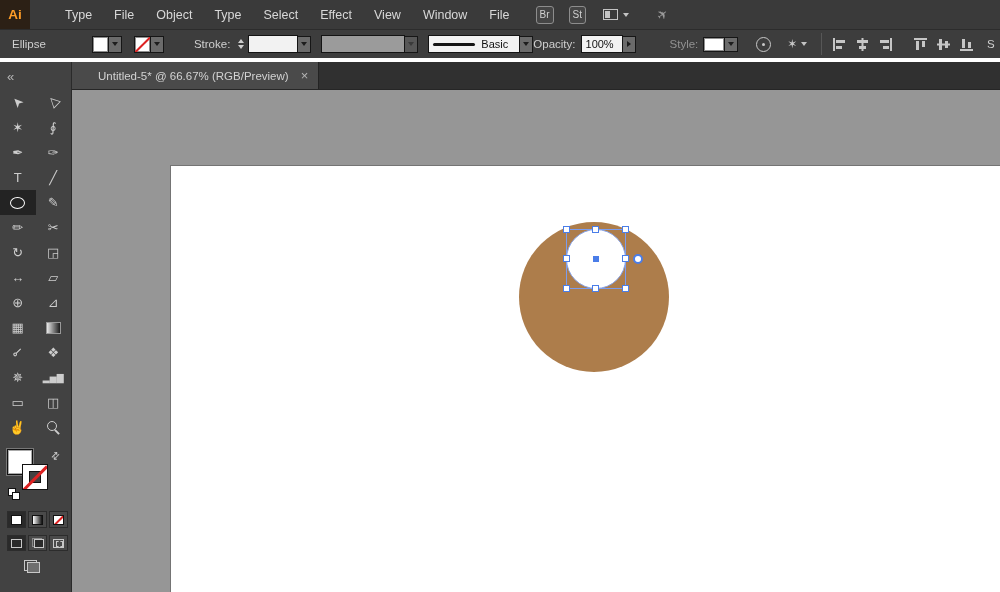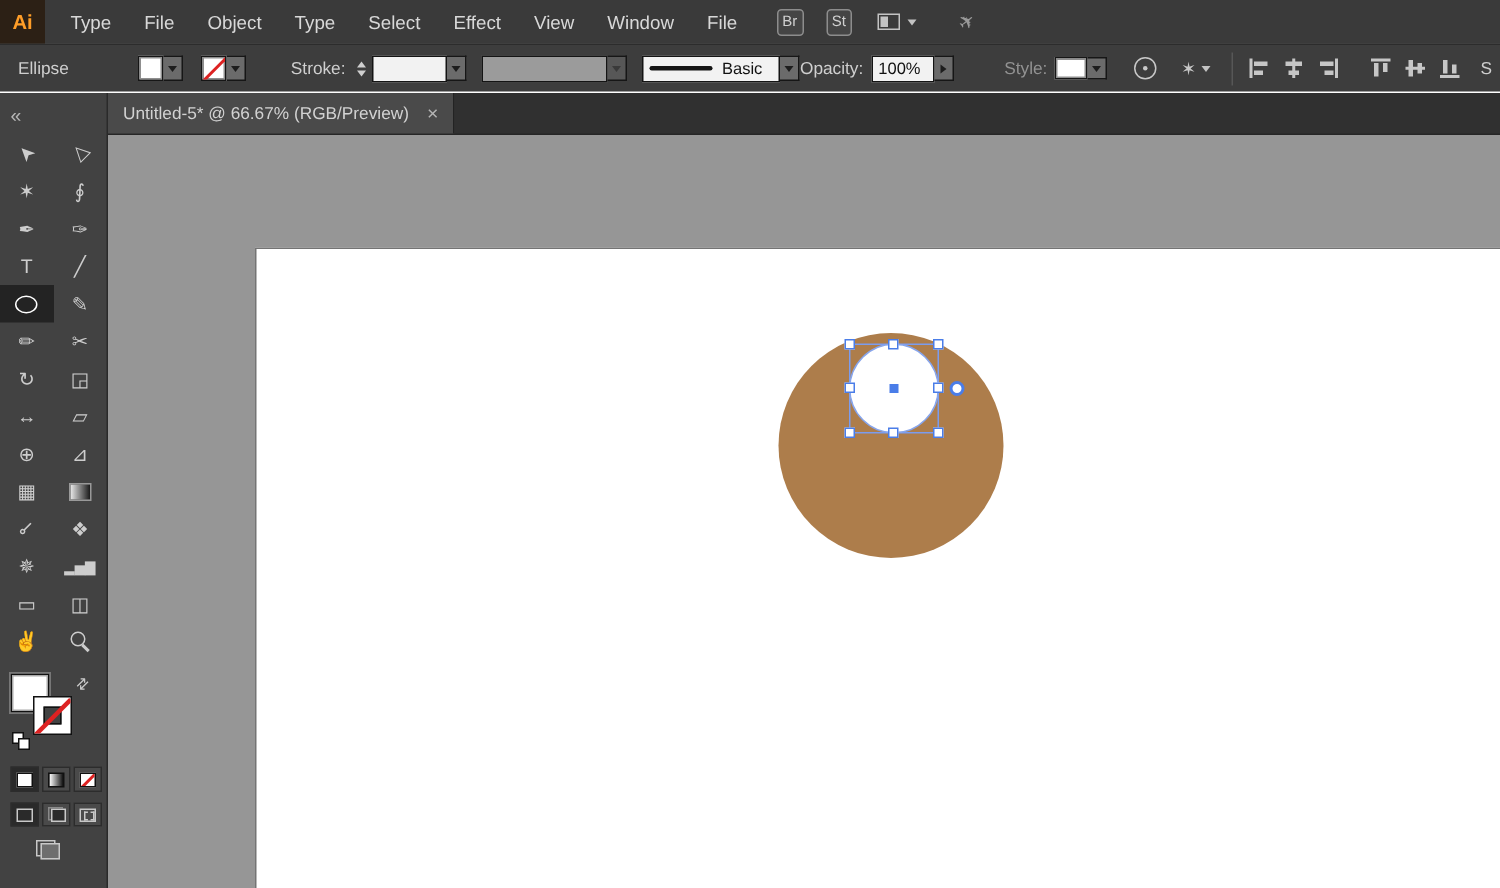--- a/index.html
+++ b/index.html
@@ -3,33 +3,33 @@
 <meta charset="utf-8">
 <style>
   :root { --blue:#4a7de8; }
   * { margin:0; padding:0; box-sizing:border-box; }
   html,body { width:1000px; height:592px; overflow:hidden; background:#969696;
               font-family:"Liberation Sans", sans-serif; font-size:12px; }
 
   
   .menu-bar { height:29px; background:#3a3a3a; display:flex; align-items:center; }
   .ai-logo { width:30px; height:29px; background:#2c2015; color:#ff9d28; font-weight:bold;
-             font-size:13.5px; display:flex; align-items:center; justify-content:center; margin-right:6px; }
+             font-size:13.5px; display:flex; align-items:center; justify-content:center; margin-right:24px; }
   .menu-item { color:#d8d8d8; font-size:12.5px; padding:0 11px; height:100%; display:flex; align-items:center; cursor:default; }
   .badge { color:#d0d0d0; font-size:10px; line-height:1; border:1px solid #8d8d8d; border-radius:3px;
            padding:3px 3px; margin-left:15px; background:#454545; }
   .ws-wrap { margin-left:17px; display:flex; align-items:center; gap:5px; }
   .ws-box { width:15px; height:11px; border:1px solid #c3c3c3; position:relative; display:inline-block; }
   .ws-box::before { content:""; position:absolute; left:1px; top:1px; width:5px; height:7px; background:#c3c3c3; }
   .chev { width:0; height:0; border-left:3.5px solid transparent; border-right:3.5px solid transparent;
           border-top:4px solid #c3c3c3; display:inline-block; }
   .share { margin-left:28px; color:#9a9a9a; font-size:13px; display:inline-block; transform:rotate(-38deg); }
 
   
-  .options-bar { height:33px; background:#3d3d3d; border-top:1px solid #2c2c2c; border-bottom:1px solid #ffffff;
+  .options-bar { height:33px; background:#3d3d3d; border-top:1px solid #2c2c2c; border-bottom:4px solid #ffffff;
                  display:flex; align-items:center; color:#cfcfcf; }
   .opt-label { font-size:11.5px; white-space:nowrap; }
   .dim { color:#929292; }
   .swatch { width:17px; height:17px; background:#fff; border:1px solid #161616; box-shadow:inset 0 0 0 1px #8f8f8f; }
   .none-x { position:relative; overflow:hidden; }
   .none-x::after { content:""; position:absolute; left:-4px; right:-4px; top:50%; height:2px; background:#d22;
                    transform:rotate(-45deg); }
   .combo { display:flex; align-items:center; }
   .combo-btn { width:13px; height:17px; background:#6b6b6b; border:1px solid #161616; border-left:none;
                display:flex; align-items:center; justify-content:center; }
@@ -100,21 +100,21 @@
 
   .screen-row { margin:9px 0 0 24px; }
   .screen-icon { position:relative; width:16px; height:13px; display:inline-block; }
   .screen-icon::before { content:""; position:absolute; left:0; top:0; width:11px; height:9px; border:1px solid #c8c8c8; background:#424242; }
   .screen-icon::after { content:""; position:absolute; right:0; bottom:0; width:11px; height:9px; border:1px solid #c8c8c8; background:#6e6e6e; }
 
   
   .content-col { flex:1; display:flex; flex-direction:column; min-width:0; }
   .tab-bar { height:28px; background:#303030; border-bottom:1px solid #262626; display:flex; align-items:stretch; }
   .doc-tab { background:#4a4a4a; display:flex; align-items:center; padding:0 10px; gap:12px; border-right:1px solid #232323; }
-  .doc-tab .title { color:#d2d2d2; font-size:11.5px; white-space:nowrap; }
+  .doc-tab .title { color:#d2d2d2; font-size:11.5px; white-space:nowrap;margin-left:16px; }
   .doc-tab .close { color:#b5b5b5; font-size:13px; line-height:1; }
 
   .canvas { flex:1; position:relative; overflow:hidden; background:#969696; }
   .artboard { position:absolute; left:98px; top:75px; right:-2px; bottom:-2px; background:#fff; border:1px solid #747474; }
   .big-circle { position:absolute; left:348px; top:56px; width:150px; height:150px; border-radius:50%; background:#ad7d4b; }
   .sel-bbox { position:absolute; left:395px; top:63px; width:60px; height:60px; border:1px solid #7b9cee; }
   .white-circle { position:absolute; left:-1px; top:-1px; width:60px; height:60px; border-radius:50%;
                   background:#fff; border:1px solid #87a5ec; }
   .handle { position:absolute; width:7px; height:7px; background:#fff; border:1px solid var(--blue); }
   .h-tl { left:-4px; top:-4px; }   .h-tm { left:calc(50% - 4px); top:-4px; }   .h-tr { right:-4px; top:-4px; }

